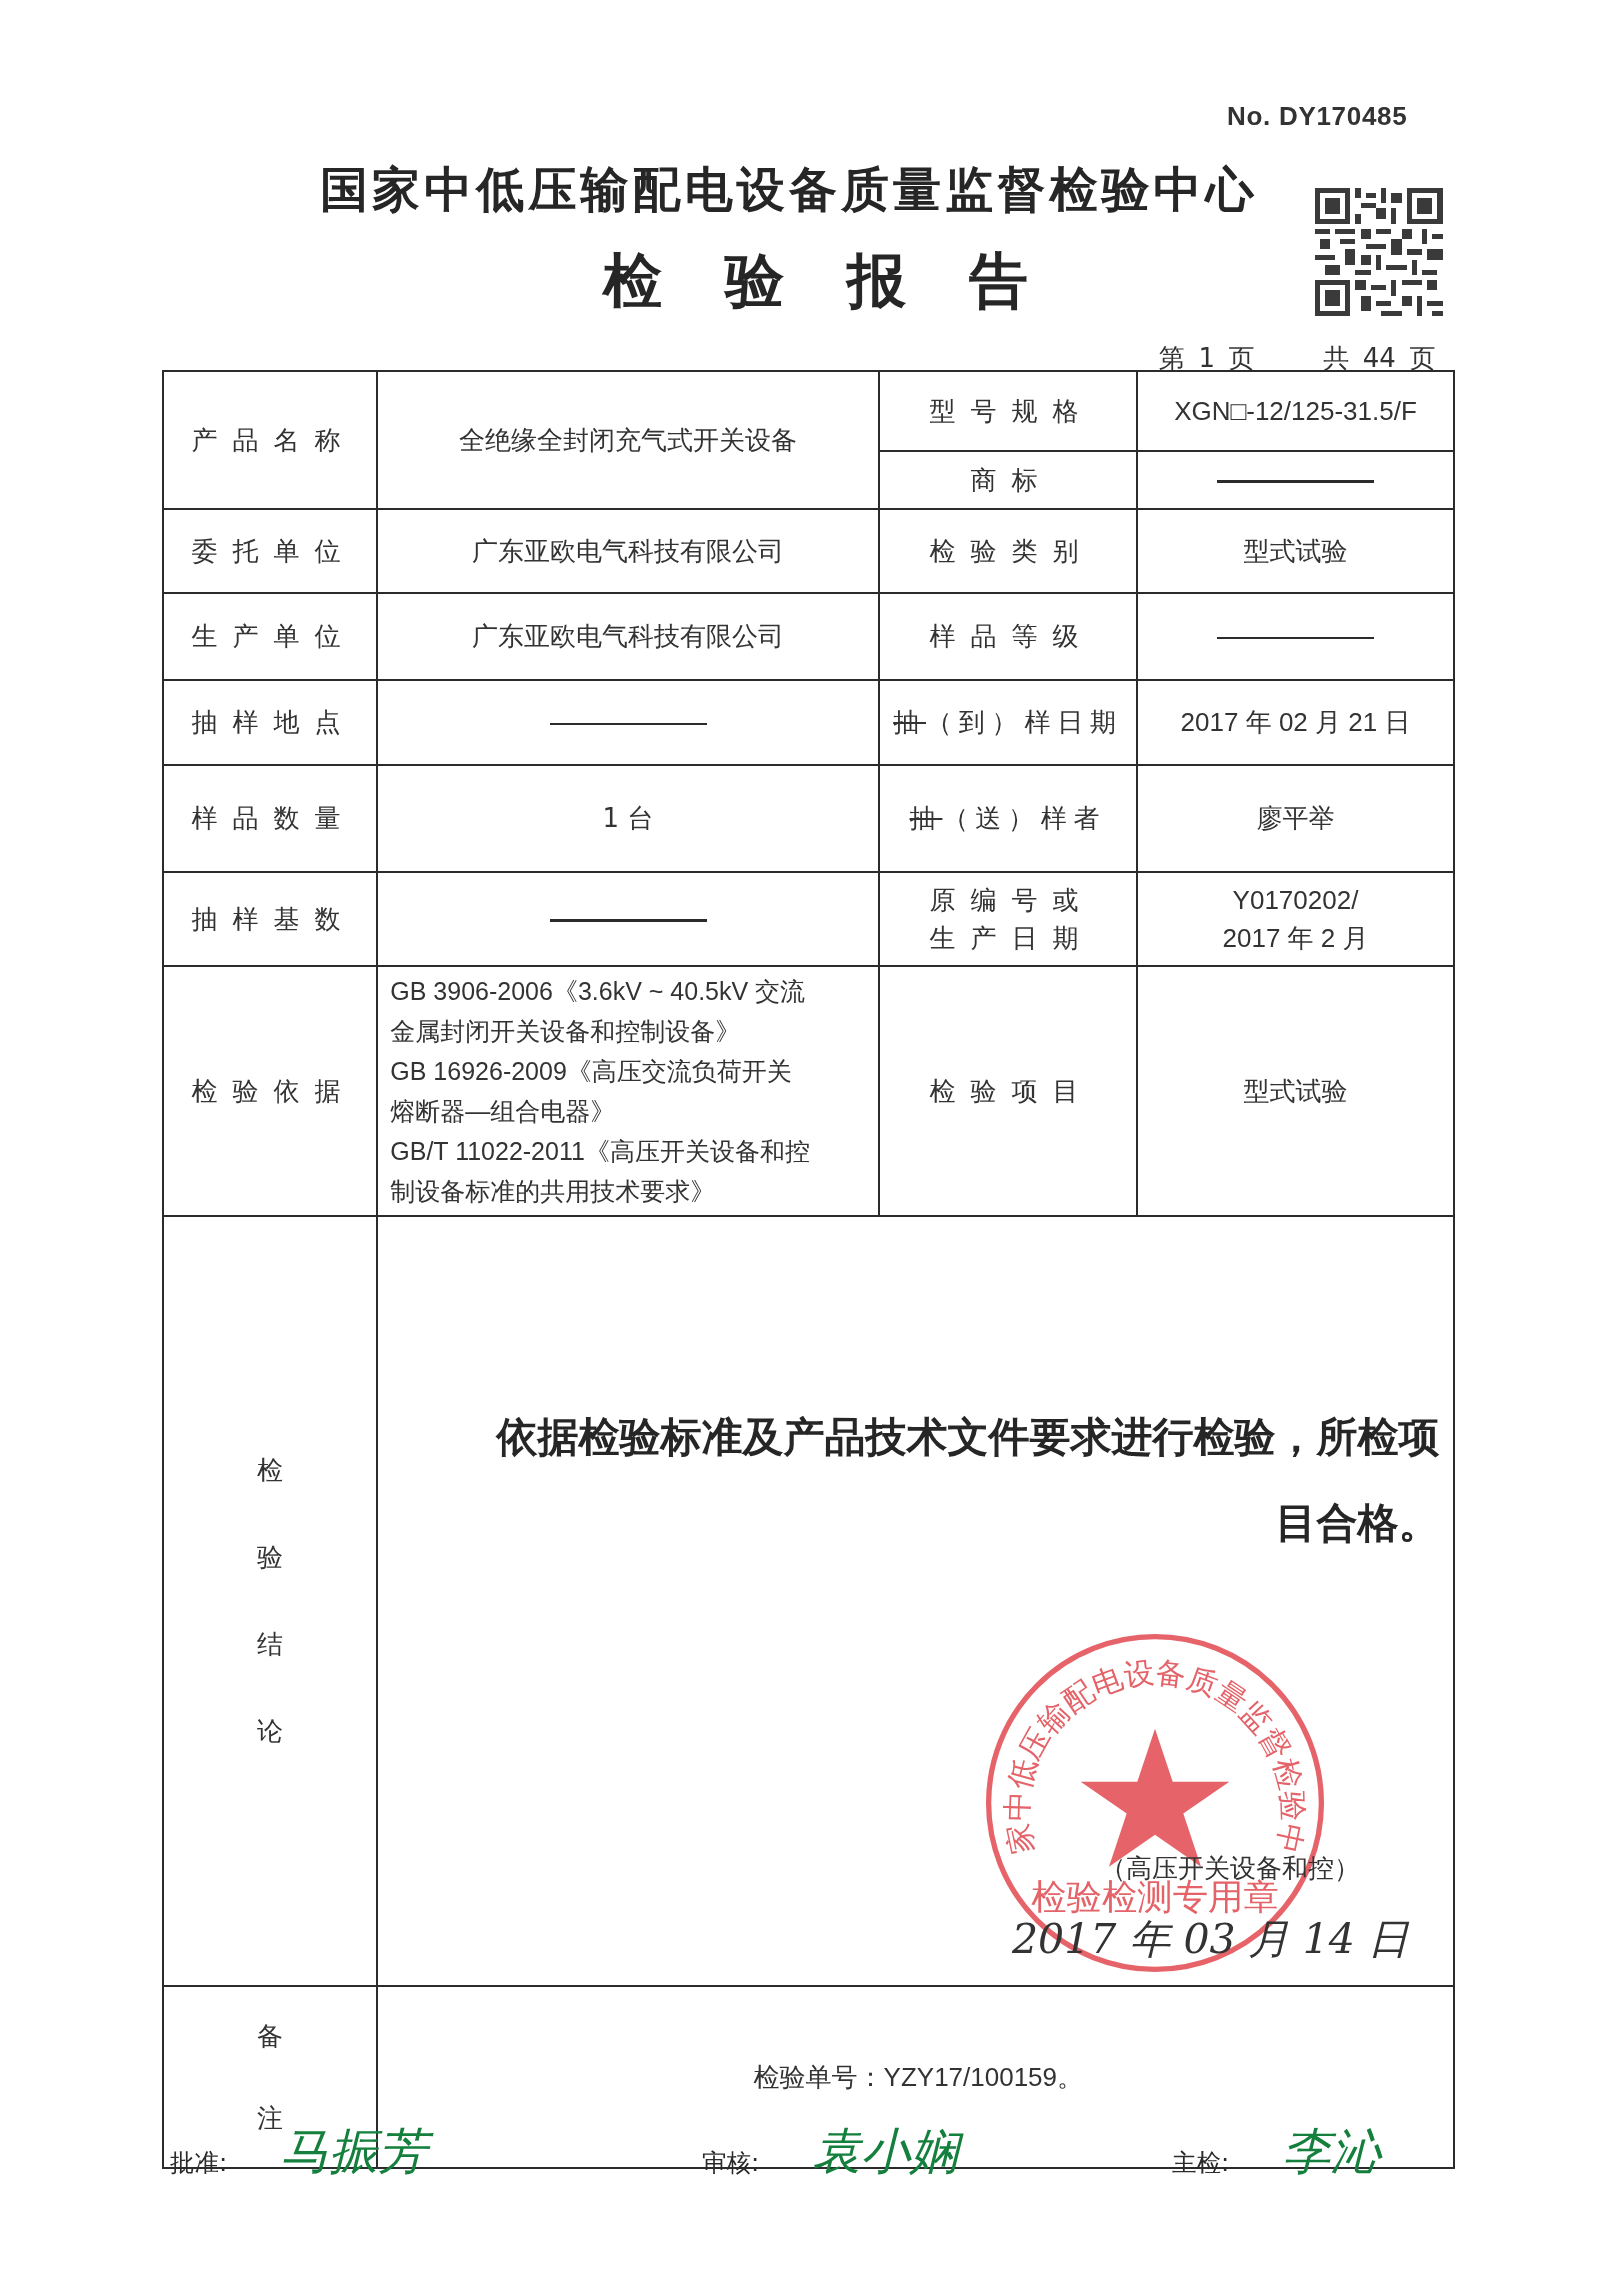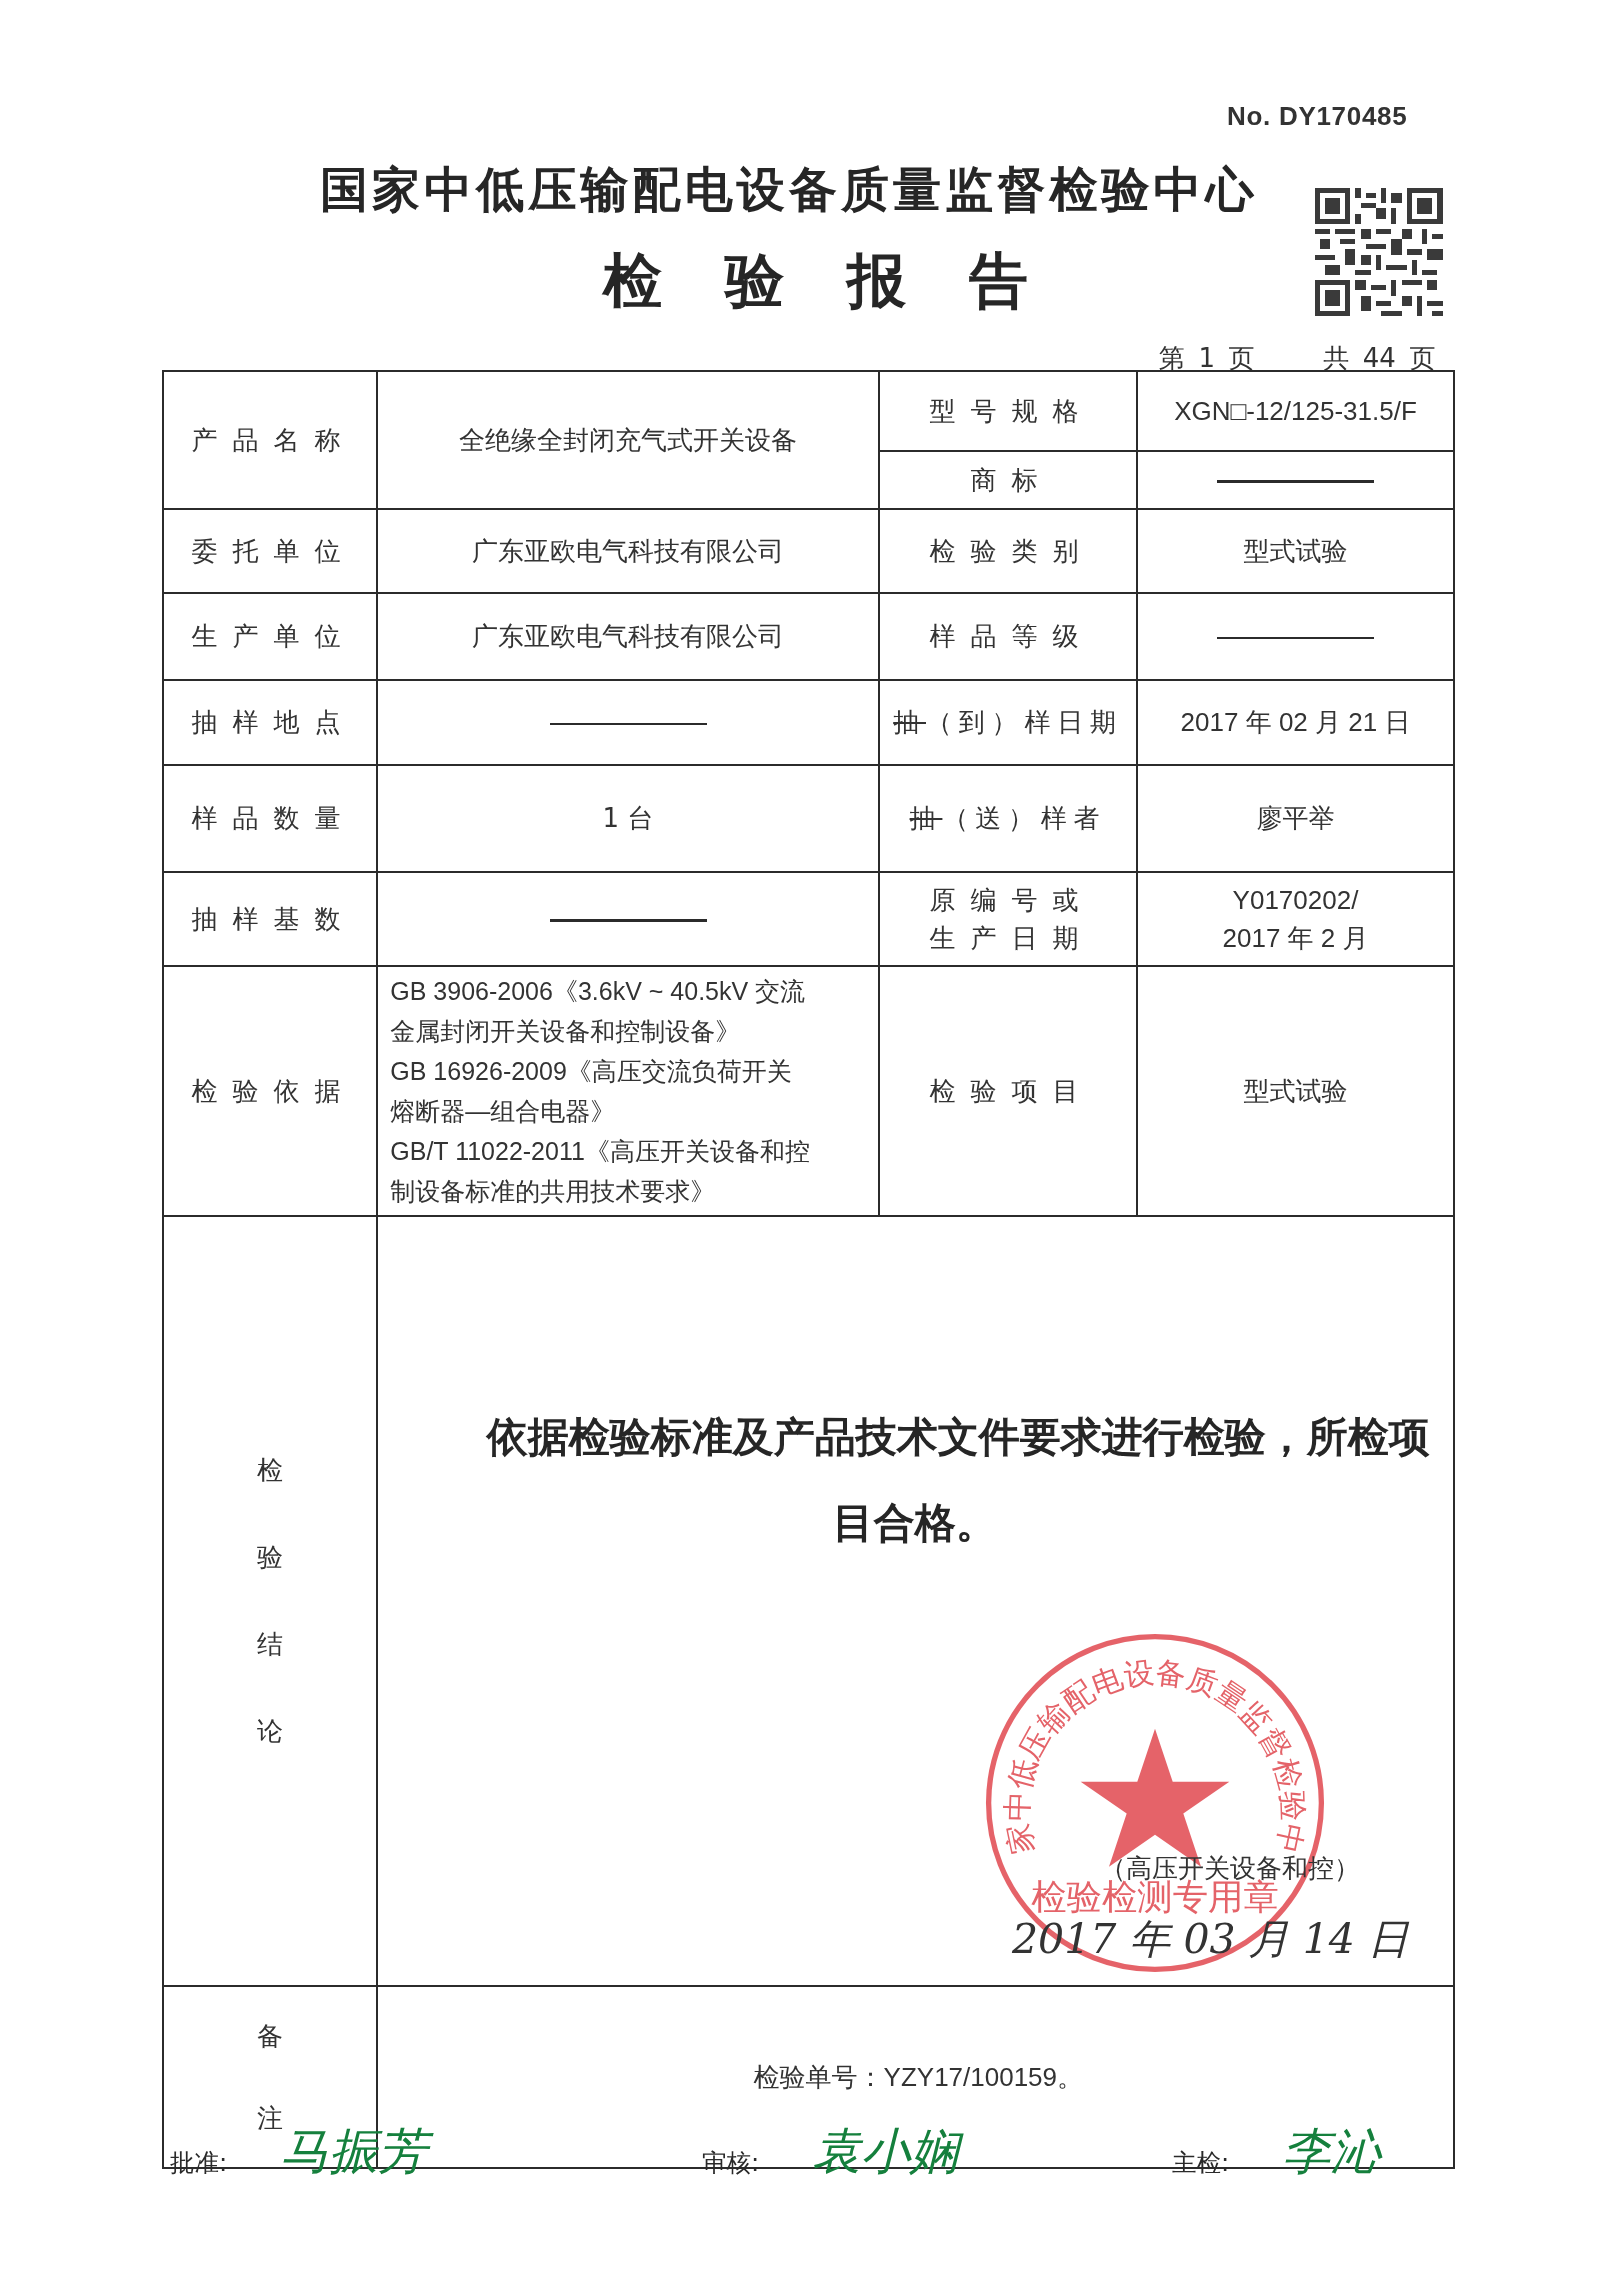--- a/index.html
+++ b/index.html
@@ -18,21 +18,21 @@
                  width:1290px; table-layout:fixed; }
   table.report td { border:2.7px solid #2b2b2b; font-size:26px; text-align:center;
                     vertical-align:middle; padding:8px; color:#333; }
   .lbl { letter-spacing:15px; padding-left:15px !important; }
   .dash { display:inline-block; width:157px; height:2.7px; background:#2b2b2b; vertical-align:middle; }
   .basis { text-align:left !important; font-family:"Liberation Sans","DejaVu Sans",sans-serif;
            font-size:25px !important; line-height:40px; padding:4.1px 12.3px !important; }
   .vert { line-height:87px; }
   .conclusion-cell { position:relative; }
   .conclusion-text { position:absolute; left:12.3px; top:177px; right:13.6px; font-size:41px;
-                     font-weight:bold; line-height:86px; text-align:center; color:#262626; text-indent:87px; }
+                     font-weight:bold; line-height:86px; text-align:right; color:#262626; text-indent:87px; }
   .seal { position:absolute; left:600px; top:409px; width:354px; height:354px; }
   .seal-note { position:absolute; left:722px; top:634px; font-size:26px; color:#333; }
   .hand-date { position:absolute; left:634px; top:695px; font-size:41px; color:#333;
                font-family:"DejaVu Serif",serif; font-style:italic; }
   .remark-text { text-align:center; padding-left:13.6px !important;
                  font-family:"Liberation Sans","DejaVu Sans",sans-serif; }
   .sig-row { left:170px; top:2126px; width:1275px; height:82px; font-size:24.5px; }
   .sig { position:absolute; top:0; }
   .sig .sig-label { position:absolute; top:20.4px; white-space:nowrap; }
   .sig .sig-hand { position:absolute; left:110px; top:-6.8px; font-size:49px;

